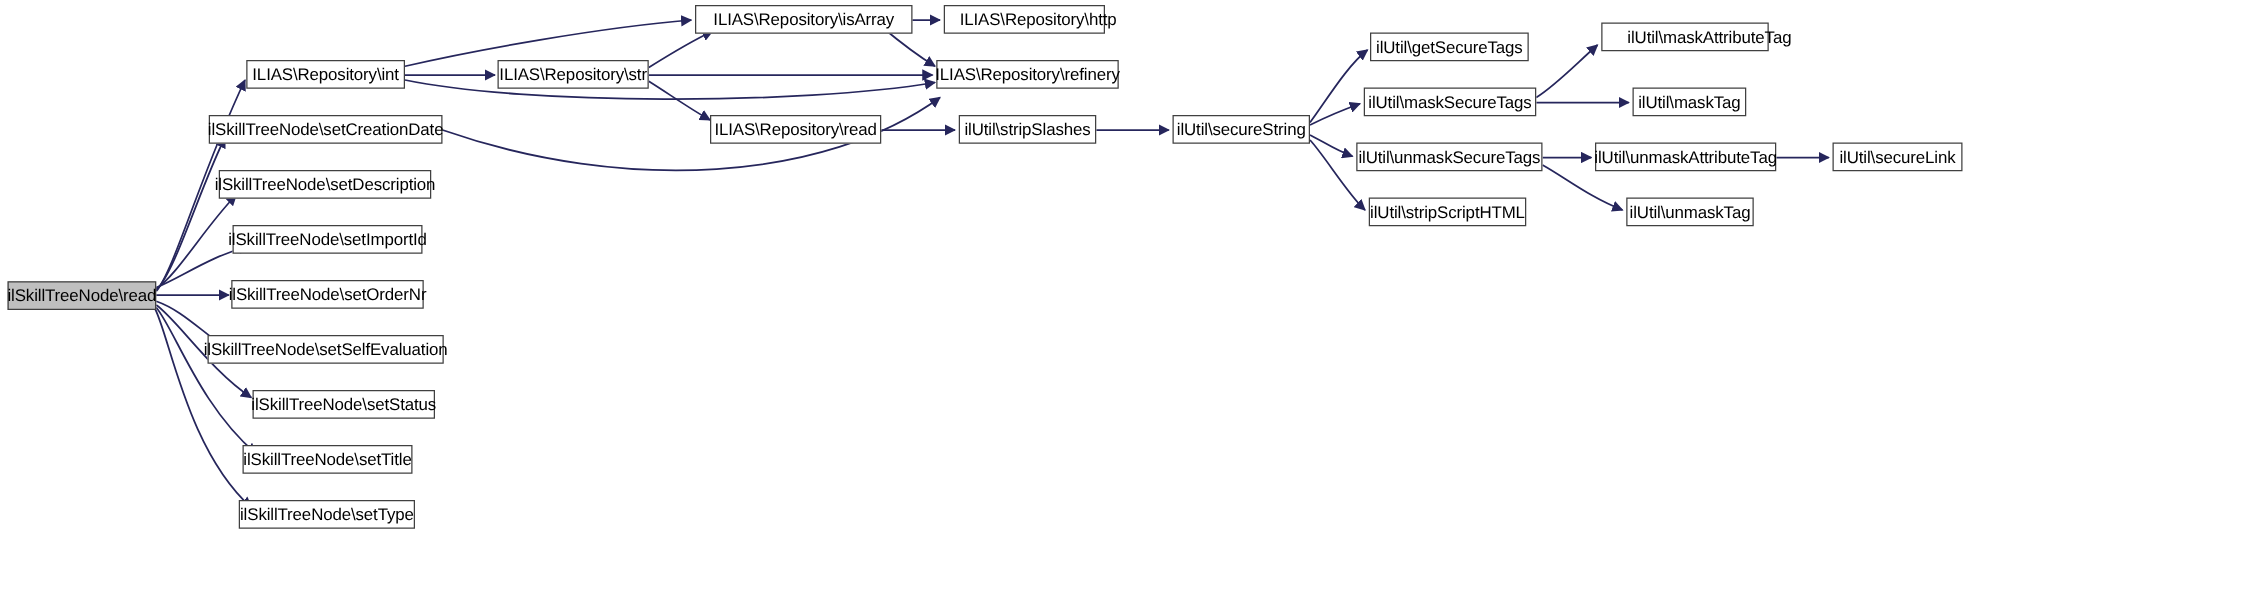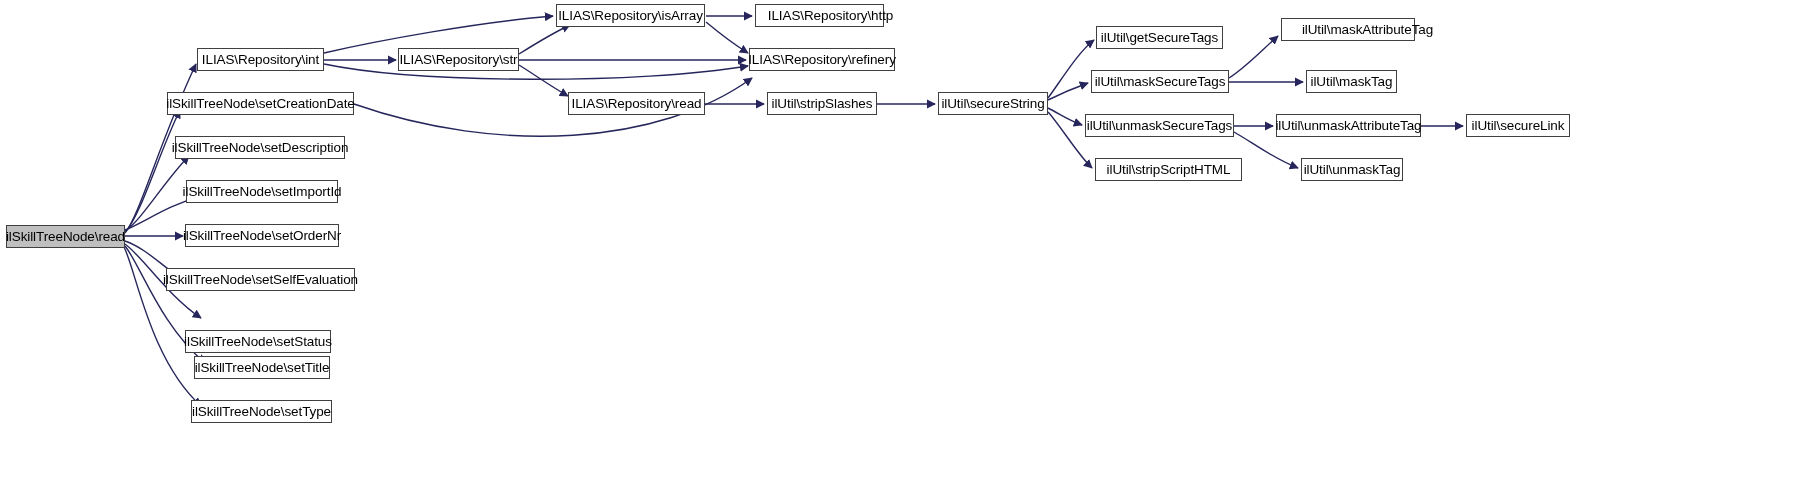--- a/index.html
+++ b/index.html
@@ -74,33 +74,33 @@
       </g>
   </svg>
   <div id="node-layer">
       <div class="node root" style="left: 6px; top: 225px; width: 119px; height: 23px;">ilSkillTreeNode\read</div>
       <div class="node" style="left: 197px; top: 48px; width: 127px; height: 23px;">ILIAS\Repository\int</div>
       <div class="node" style="left: 167px; top: 92px; width: 187px; height: 23px;">ilSkillTreeNode\setCreationDate</div>
       <div class="node" style="left: 175px; top: 136px; width: 170px; height: 23px;">ilSkillTreeNode\setDescription</div>
       <div class="node" style="left: 186px; top: 180px; width: 152px; height: 23px;">ilSkillTreeNode\setImportId</div>
       <div class="node" style="left: 185px; top: 224px; width: 154px; height: 23px;">ilSkillTreeNode\setOrderNr</div>
       <div class="node" style="left: 166px; top: 268px; width: 189px; height: 23px;">ilSkillTreeNode\setSelfEvaluation</div>
-      <div class="node" style="left: 185px; top: 312px; width: 146px; height: 23px; margin-top: 18px;">ilSkillTreeNode\setStatus</div>
+      <div class="node" style="left: 202px; top: 312px; width: 146px; height: 23px;">ilSkillTreeNode\setStatus</div>
       <div class="node" style="left: 194px; top: 356px; width: 136px; height: 23px;">ilSkillTreeNode\setTitle</div>
       <div class="node" style="left: 191px; top: 400px; width: 141px; height: 23px;">ilSkillTreeNode\setType</div>
       <div class="node" style="left: 398px; top: 48px; width: 121px; height: 23px;">ILIAS\Repository\str</div>
-      <div class="node" style="left: 556px; top: 4px; width: 149px; height: 23px;">ILIAS\Repository\isArray</div>
+      <div class="node" style="left: 556px; top: 4px; width: 174px; height: 23px;">ILIAS\Repository\isArray</div>
       <div class="node" style="left: 568px; top: 92px; width: 137px; height: 23px;">ILIAS\Repository\read</div>
       <div class="node" style="left: 755px; top: 4px; width: 129px; height: 23px; padding-left: 22px;">ILIAS\Repository\http</div>
       <div class="node" style="left: 749px; top: 48px; width: 146px; height: 23px;">ILIAS\Repository\refinery</div>
       <div class="node" style="left: 767px; top: 92px; width: 110px; height: 23px;">ilUtil\stripSlashes</div>
       <div class="node" style="left: 938px; top: 92px; width: 110px; height: 23px;">ilUtil\secureString</div>
       <div class="node" style="left: 1096px; top: 26px; width: 127px; height: 23px;">ilUtil\getSecureTags</div>
       <div class="node" style="left: 1091px; top: 70px; width: 138px; height: 23px;">ilUtil\maskSecureTags</div>
       <div class="node" style="left: 1085px; top: 114px; width: 149px; height: 23px;">ilUtil\unmaskSecureTags</div>
-      <div class="node" style="left: 1095px; top: 158px; width: 147px; height: 23px;">ilUtil\stripScriptHTML</div>
+      <div class="node" style="left: 1095px; top: 158px; width: 126px; height: 23px;">ilUtil\stripScriptHTML</div>
       <div class="node" style="left: 1281px; top: 18px; width: 134px; height: 23px; padding-left: 39px;">ilUtil\maskAttributeTag</div>
       <div class="node" style="left: 1306px; top: 70px; width: 91px; height: 23px;">ilUtil\maskTag</div>
       <div class="node" style="left: 1276px; top: 114px; width: 145px; height: 23px;">ilUtil\unmaskAttributeTag</div>
       <div class="node" style="left: 1301px; top: 158px; width: 102px; height: 23px;">ilUtil\unmaskTag</div>
       <div class="node" style="left: 1466px; top: 114px; width: 104px; height: 23px;">ilUtil\secureLink</div>
     </div>
 </div>
 
 </body></html>

